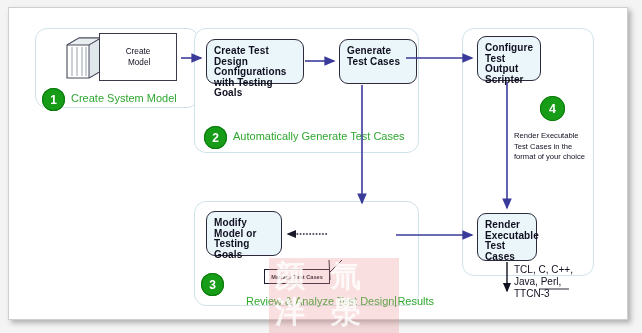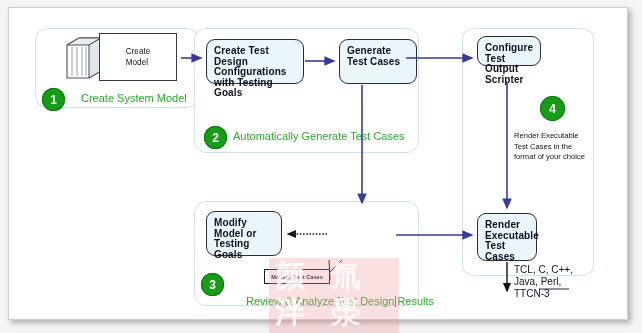--- a/index.html
+++ b/index.html
@@ -34,21 +34,21 @@
     font-weight:bold;letter-spacing:.1px;
     padding:6px 7px;
   }
 
   
   .cm-wrap{position:absolute;}
   .cm-body{
     position:absolute;left:38px;top:0;width:78px;height:48px;
     background:#ffffff;border:1.2px solid #3a3a4a;box-sizing:border-box;
     font-size:8.2px;line-height:11px;color:#101020;
-    display:flex;align-items:center;justify-content:center;text-align:left;
+    display:flex;align-items:center;justify-content:center;text-align:right;
   }
   .cm-stack{position:absolute;left:0;top:2px;width:46px;height:46px;}
 
   
   .badge{
     position:absolute;width:23px;height:23px;border-radius:50%;
     background:#169c16;color:#ffffff;font-size:12px;font-weight:bold;
     display:flex;align-items:center;justify-content:center;
     box-shadow:0 0 0 1px #0d7a0d inset;
   }
@@ -115,40 +115,40 @@
             <line x1="16" y1="12" x2="16" y2="41" stroke="#8a97a0" stroke-width=".9"></line>
             <line x1="21" y1="12" x2="21" y2="41" stroke="#8a97a0" stroke-width=".9"></line>
             <line x1="25" y1="12" x2="25" y2="41" stroke="#8a97a0" stroke-width=".9"></line>
           </svg>
         </div>
         <div class="cm-body" style="white-space:pre-line;">Create
 Model</div>
       </div>
 
       <div class="badge" style="left:33px;top:80px;">1</div>
-      <div class="cap" style="left:72px;top:84px;">Create System Model</div>
+      <div class="cap" style="left:62px;top:84px;">Create System Model</div>
 
       <div class="box" style="left:197px;top:31px;width:98px;height:45px;">Create Test Design Configurations with Testing Goals</div>
 
       <div class="box" style="left:330px;top:31px;width:78px;height:45px;">Generate Test Cases</div>
 
       <div class="badge" style="left:195px;top:118px;">2</div>
       <div class="cap" style="left:224px;top:122px;">Automatically Generate Test Cases</div>
 
       <div class="box" style="left:197px;top:203px;width:76px;height:45px;">Modify Model or  Testing Goals</div>
 
 
       <div class="callout" style="left:255px;top:261px;width:66px;height:15px;">Manage Test Cases</div>
 
       <div class="badge" style="left:192px;top:265px;">3</div>
       <div class="cap" style="left:221px;top:287px;margin-left:16px;">
         <span>Review &amp; Analyze Test Design</span><span class="caret"></span><span>Results</span>
       </div>
 
-      <div class="box" style="left:468px;top:28px;width:64px;height:30px;">Configure Test Output Scripter</div>
+      <div class="box" style="left:468px;top:28px;width:64px;height:45px;">Configure Test Output Scripter</div>
 
       <div class="badge b4" style="left:531px;top:88px;">4</div>
 
       <div class="note" style="left:505px;top:123px;width:86px;">Render Executable
 Test Cases in the
 format of your choice</div>
 
       <div class="box" style="left:468px;top:205px;width:60px;height:48px;">Render Executable Test Cases</div>
 
       <div class="note small" style="left:505px;top:256px;width:70px;">TCL, C, C++,

